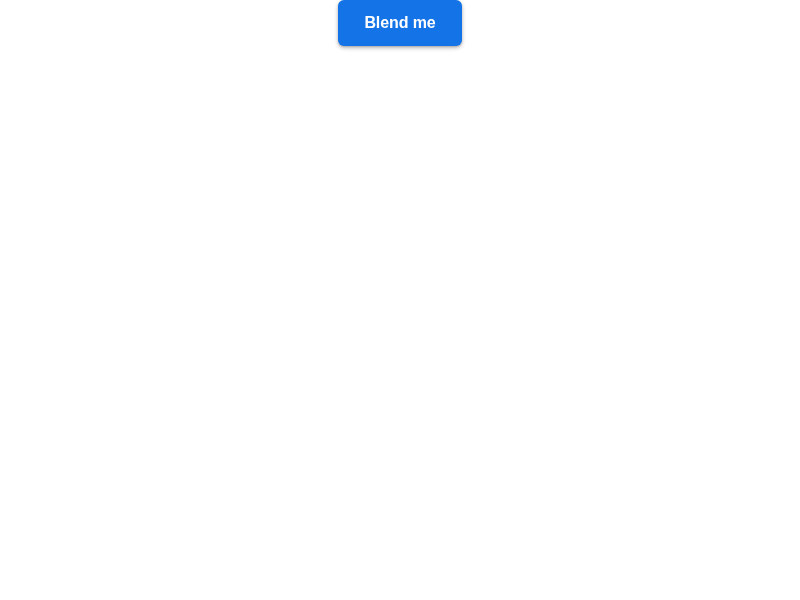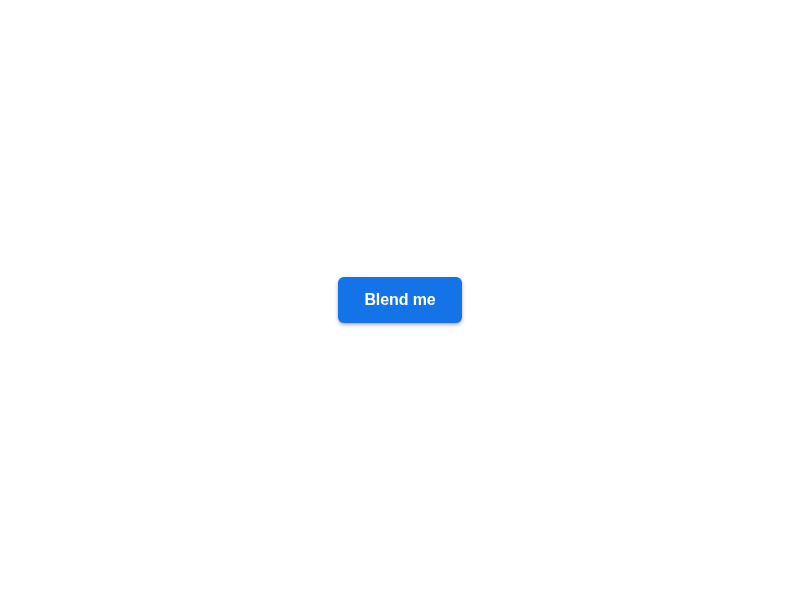--- a/index.html
+++ b/index.html
@@ -10,21 +10,21 @@
     html, body {
       width: 800px;
       height: 600px;
       background: #ffffff;
       font-family: -apple-system, BlinkMacSystemFont, "Segoe UI", Roboto, Helvetica, Arial, sans-serif;
     }
     .container {
       width: 100%;
       height: 100%;
       display: flex;
-      align-items: center;
+      align-items: flex-start;
       justify-content: center;
     }
     .blend-button {
       background: #1473e6;
       color: #ffffff;
       border: none;
       border-radius: 6px;
       padding: 14px 26px;
       font-size: 16px;
       font-weight: 600;

